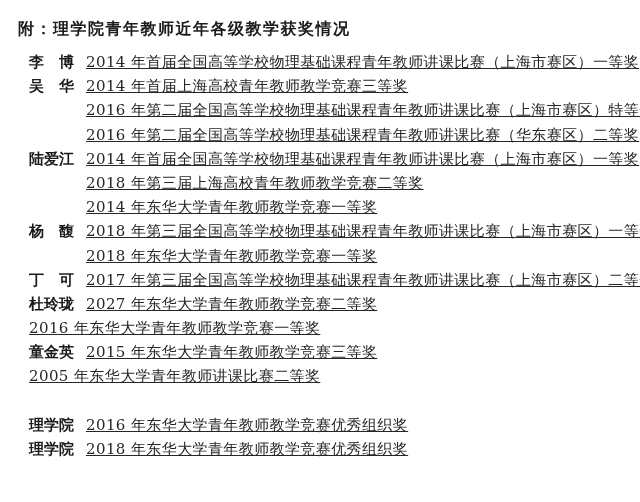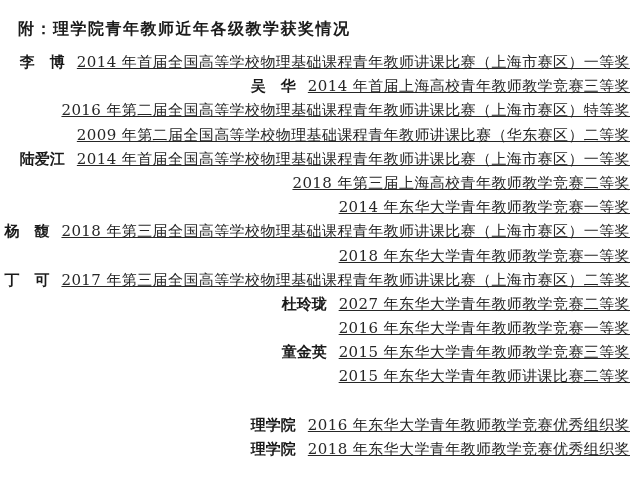--- a/index.html
+++ b/index.html
@@ -32,21 +32,20 @@
   }
   .award-list {
     margin-left: 11px; 
   }
   .row {
     display: flex;
     align-items: baseline;
     line-height: 24.2px;
     height: 24.2px;
     white-space: nowrap;
-    justify-content: flex-end;
   }
   .name {
     flex: 0 0 57px;
     width: 57px;
     font-size: 15px;
     font-weight: bold;
     color: #1a1a1a;
     letter-spacing: 0px;
   }
   .award {
@@ -73,21 +72,21 @@
       <div class="row">
         <span class="name">吴　华</span>
         <span class="award">2014 年首届上海高校青年教师教学竞赛三等奖</span>
       </div>
       <div class="row">
         <span class="name"></span>
         <span class="award">2016 年第二届全国高等学校物理基础课程青年教师讲课比赛（上海市赛区）特等奖</span>
       </div>
       <div class="row">
         <span class="name"></span>
-        <span class="award">2009 年第二届全国高等学校物理基础课程青年教师讲课比赛（华东赛区）二等奖</span>
+        <span class="award">2016 年第二届全国高等学校物理基础课程青年教师讲课比赛（华东赛区）二等奖</span>
       </div>
       <div class="row">
         <span class="name">陆爱江</span>
         <span class="award">2014 年首届全国高等学校物理基础课程青年教师讲课比赛（上海市赛区）一等奖</span>
       </div>
       <div class="row">
         <span class="name"></span>
         <span class="award">2018 年第三届上海高校青年教师教学竞赛二等奖</span>
       </div>
       <div class="row">
@@ -111,21 +110,21 @@
         <span class="award">2027 年东华大学青年教师教学竞赛二等奖</span>
       </div>
       <div class="row">
         <span class="award">2016 年东华大学青年教师教学竞赛一等奖</span>
       </div>
       <div class="row">
         <span class="name">童金英</span>
         <span class="award">2015 年东华大学青年教师教学竞赛三等奖</span>
       </div>
       <div class="row">
-        <span class="award">2015 年东华大学青年教师讲课比赛二等奖</span>
+        <span class="award">2005 年东华大学青年教师讲课比赛二等奖</span>
       </div>
     </div>
 
   <div class="org-gap"></div>
 
   <div class="award-list">
       <div class="row">
         <span class="name">理学院</span>
         <span class="award">2016 年东华大学青年教师教学竞赛优秀组织奖</span>
       </div>

